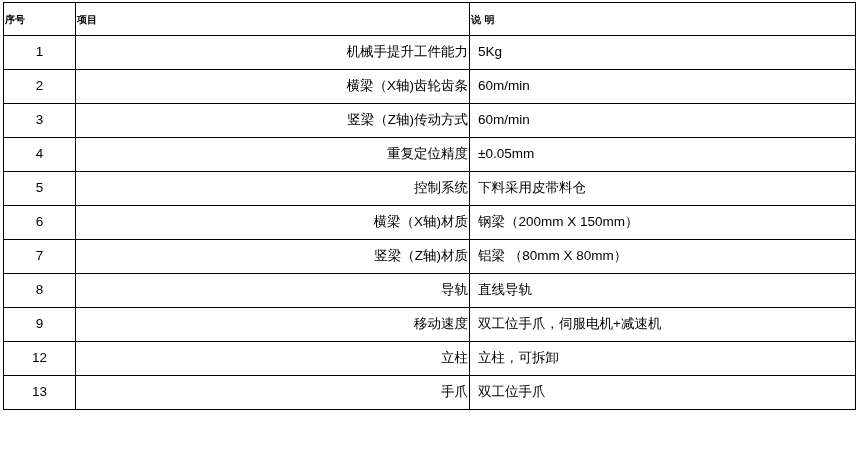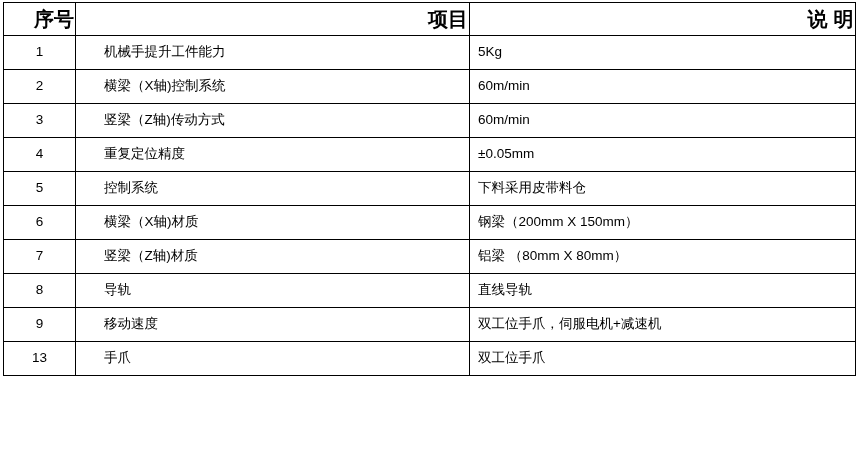--- a/index.html
+++ b/index.html
@@ -28,35 +28,36 @@
   .spec-table td {
     border: 1px solid #000000;
     font-size: 13.5px;
     line-height: 1.1;
     font-weight: normal;
     vertical-align: middle;
   }
   .spec-table thead th {
     height: 30px;
     font-weight: bold;
-    text-align: right;
-    font-size: 20px;
+    text-align: left;
+    font-size: 10px;
   }
   .spec-table thead th.desc-head {
     letter-spacing: 0.5px;
     font-family: Liberation Serif, serif;
   }
   .spec-table tbody td {
     height: 31px;
   }
   td.idx {
     text-align: center;
   }
   td.item {
     padding-left: 28px;
+    text-align: right;
   }
   td.desc {
     padding-left: 8px;
   }
 </style>
 </head>
 <body>
 
 <table class="spec-table">
   <colgroup>
@@ -72,21 +73,21 @@
     </tr>
   </thead>
   <tbody>
     <tr>
       <td class="idx">1</td>
       <td class="item">机械手提升工件能力</td>
       <td class="desc">5Kg</td>
     </tr>
     <tr>
       <td class="idx">2</td>
-      <td class="item">横梁（X轴)控制系统</td>
+      <td class="item">横梁（X轴)齿轮齿条</td>
       <td class="desc">60m/min</td>
     </tr>
     <tr>
       <td class="idx">3</td>
       <td class="item">竖梁（Z轴)传动方式</td>
       <td class="desc">60m/min</td>
     </tr>
     <tr>
       <td class="idx">4</td>
       <td class="item">重复定位精度</td>
@@ -111,19 +112,24 @@
       <td class="idx">8</td>
       <td class="item">导轨</td>
       <td class="desc">直线导轨</td>
     </tr>
     <tr>
       <td class="idx">9</td>
       <td class="item">移动速度</td>
       <td class="desc">双工位手爪，伺服电机+减速机</td>
     </tr>
     <tr>
+      <td class="idx">12</td>
+      <td class="item">立柱</td>
+      <td class="desc">立柱，可拆卸</td>
+    </tr>
+    <tr>
       <td class="idx">13</td>
       <td class="item">手爪</td>
       <td class="desc">双工位手爪</td>
     </tr>
 
   </tbody>
 </table>
 
 </body></html>

